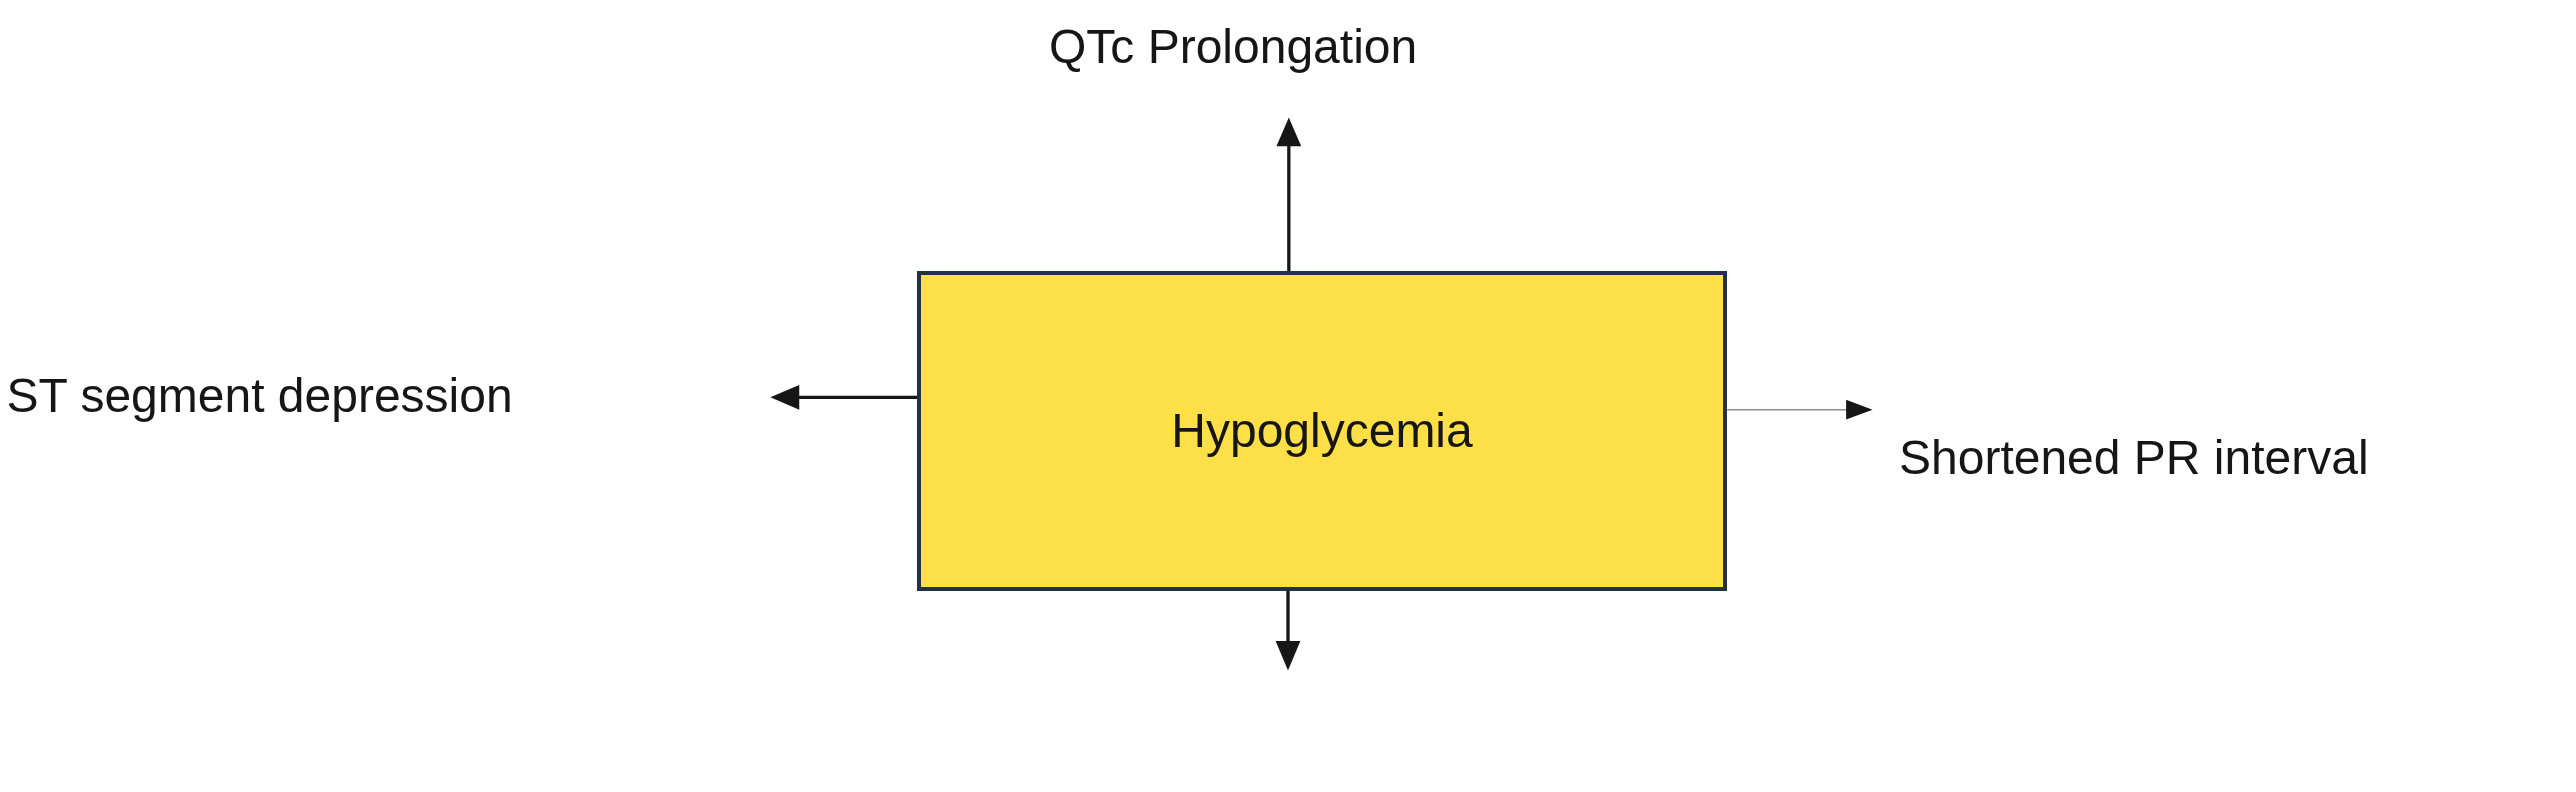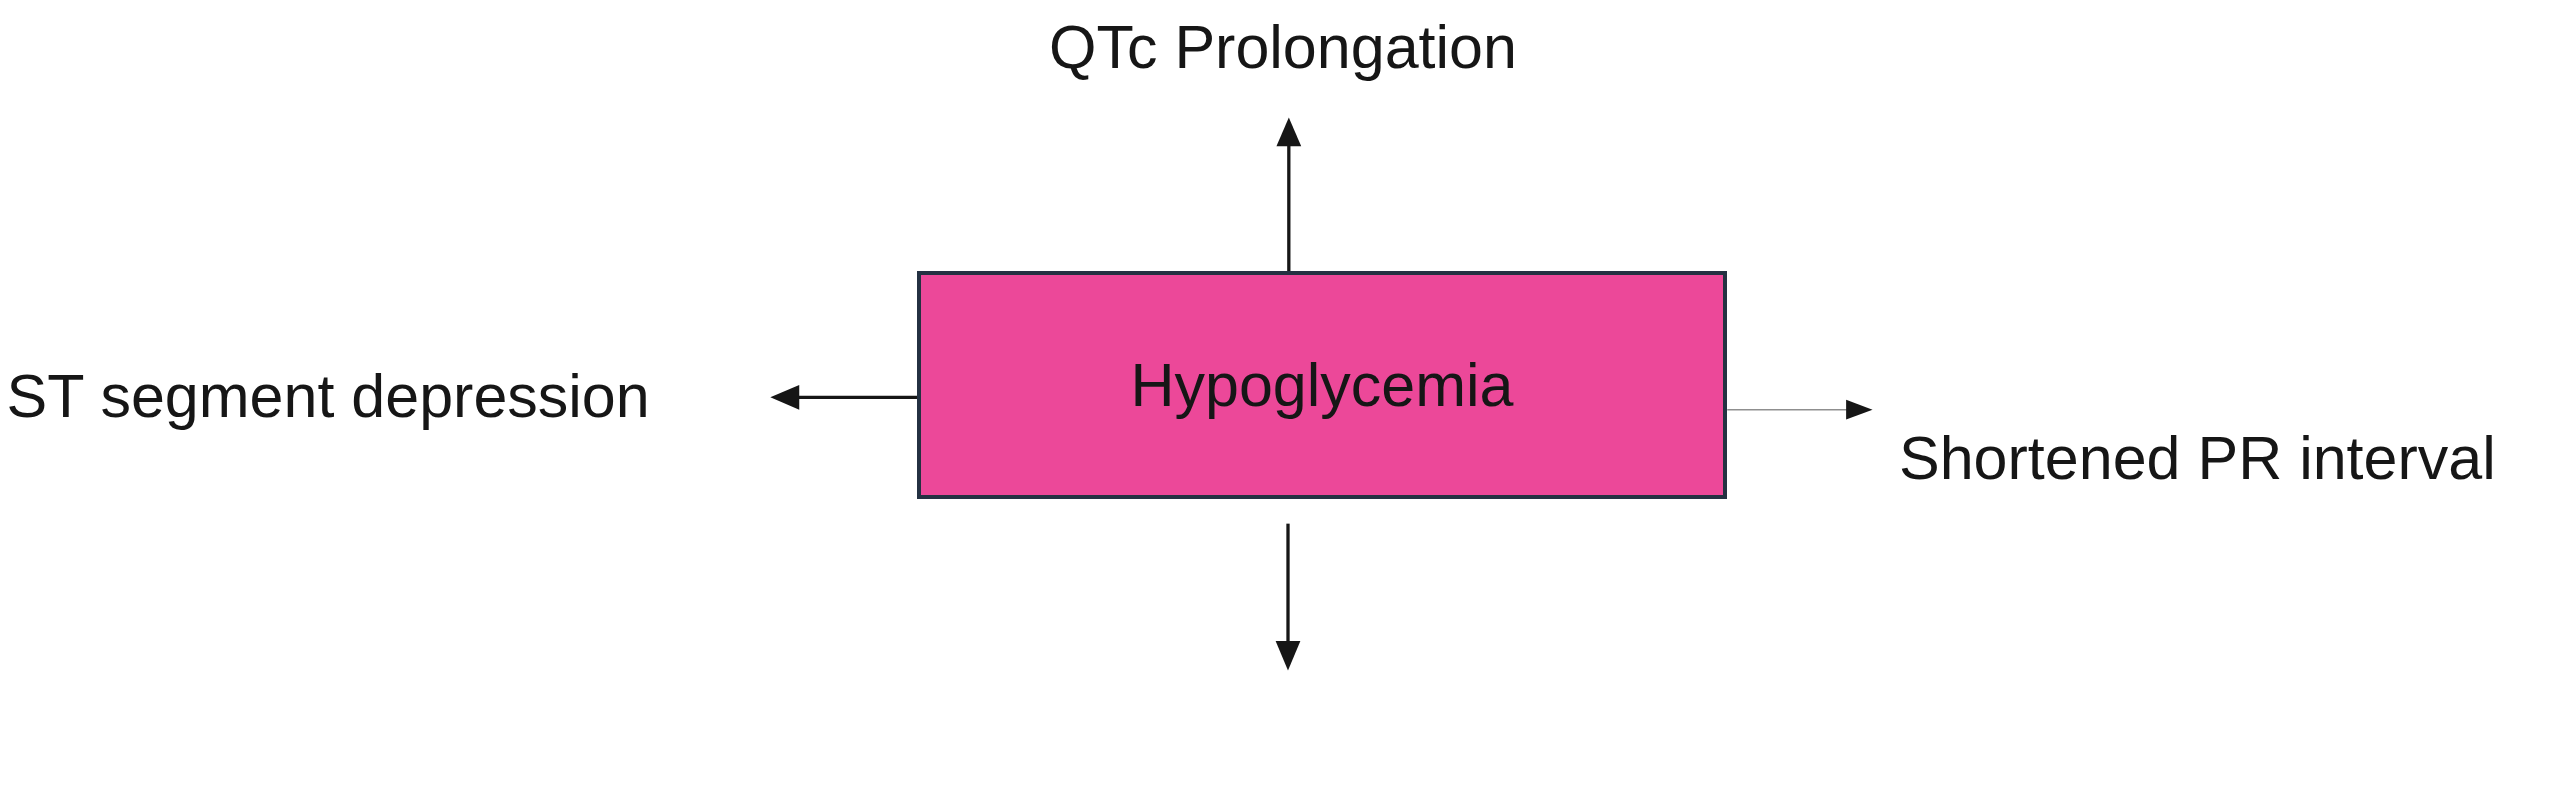--- a/index.html
+++ b/index.html
@@ -11,35 +11,35 @@
     position: relative;
     width: 2576px;
     height: 793px;
     background: #ffffff;
     overflow: hidden;
     font-family: "Liberation Sans", sans-serif;
     color: #161616;
   }
   .label {
     position: absolute;
-    font-size: 61px;
+    font-size: 48px;
     line-height: 68px;
     white-space: nowrap;
     color: #161616;
     text-align: right;
   }
   #center-box {
     position: absolute;
     left: 917px;
     top: 271px;
     width: 810px;
-    height: 228px;
+    height: 320px;
     box-sizing: border-box;
     border: 4.1px solid #243142;
-    background: #ec4899;
+    background: #fde047;
     display: flex;
     align-items: center;
     justify-content: center;
   }
   #center-box .label {
     position: static;
   }
   #arrows {
     position: absolute;
     left: 0;

